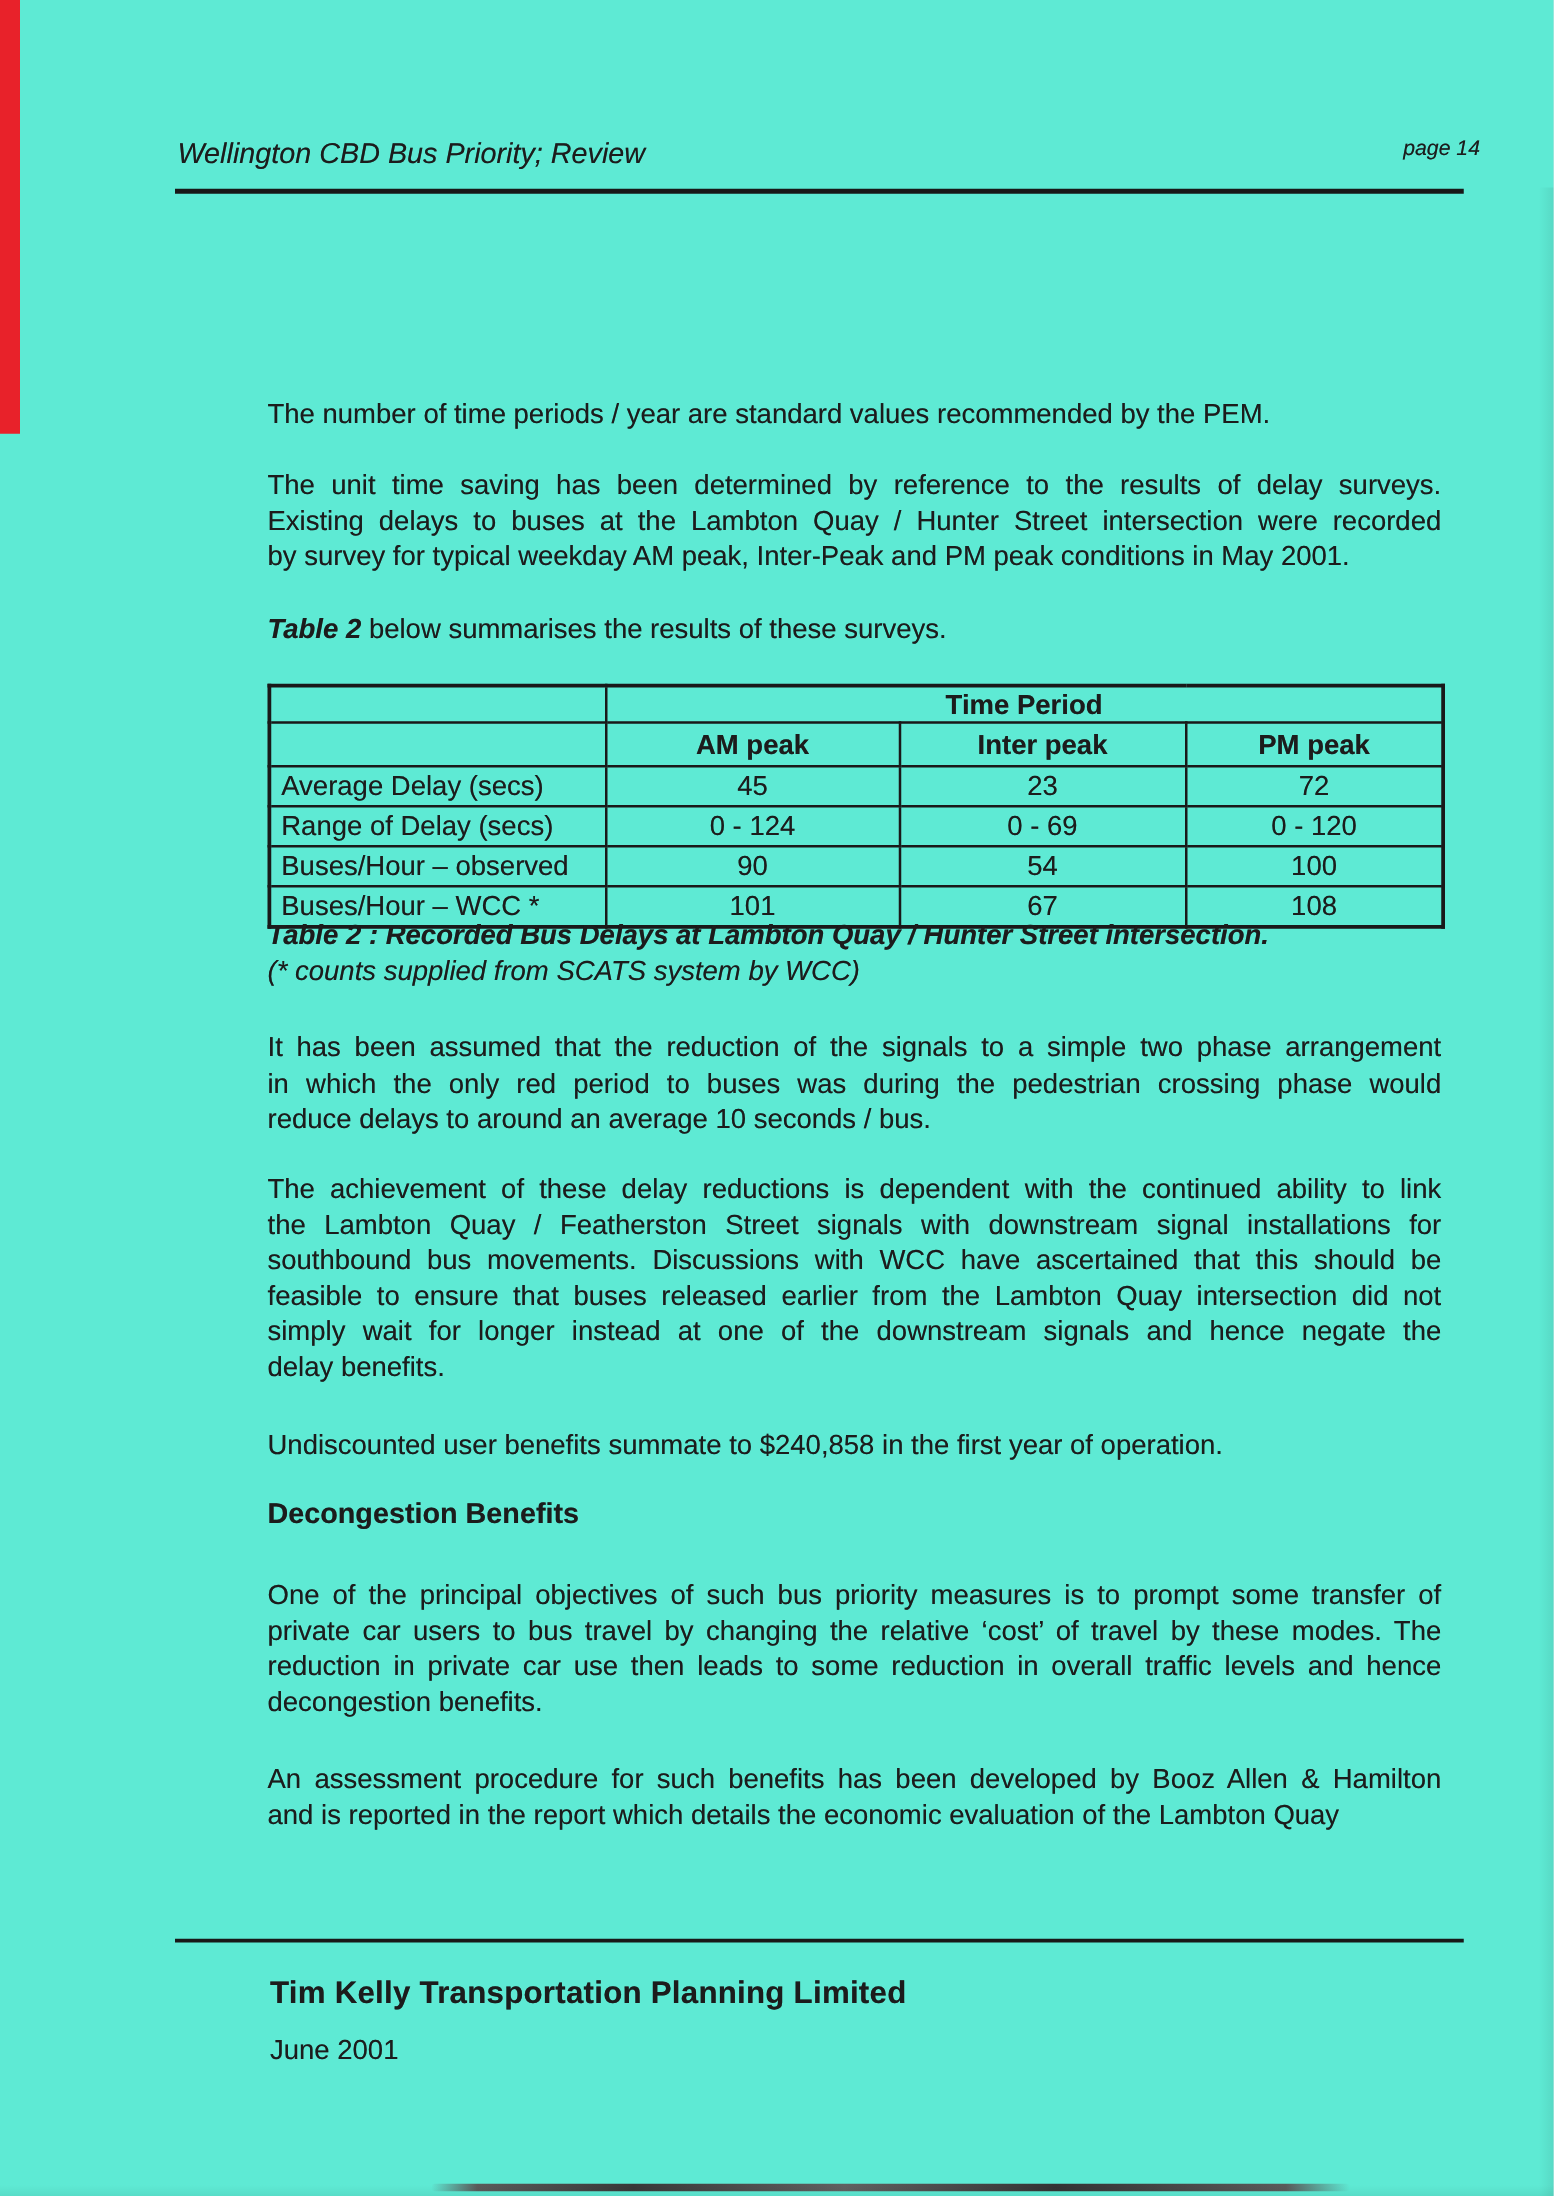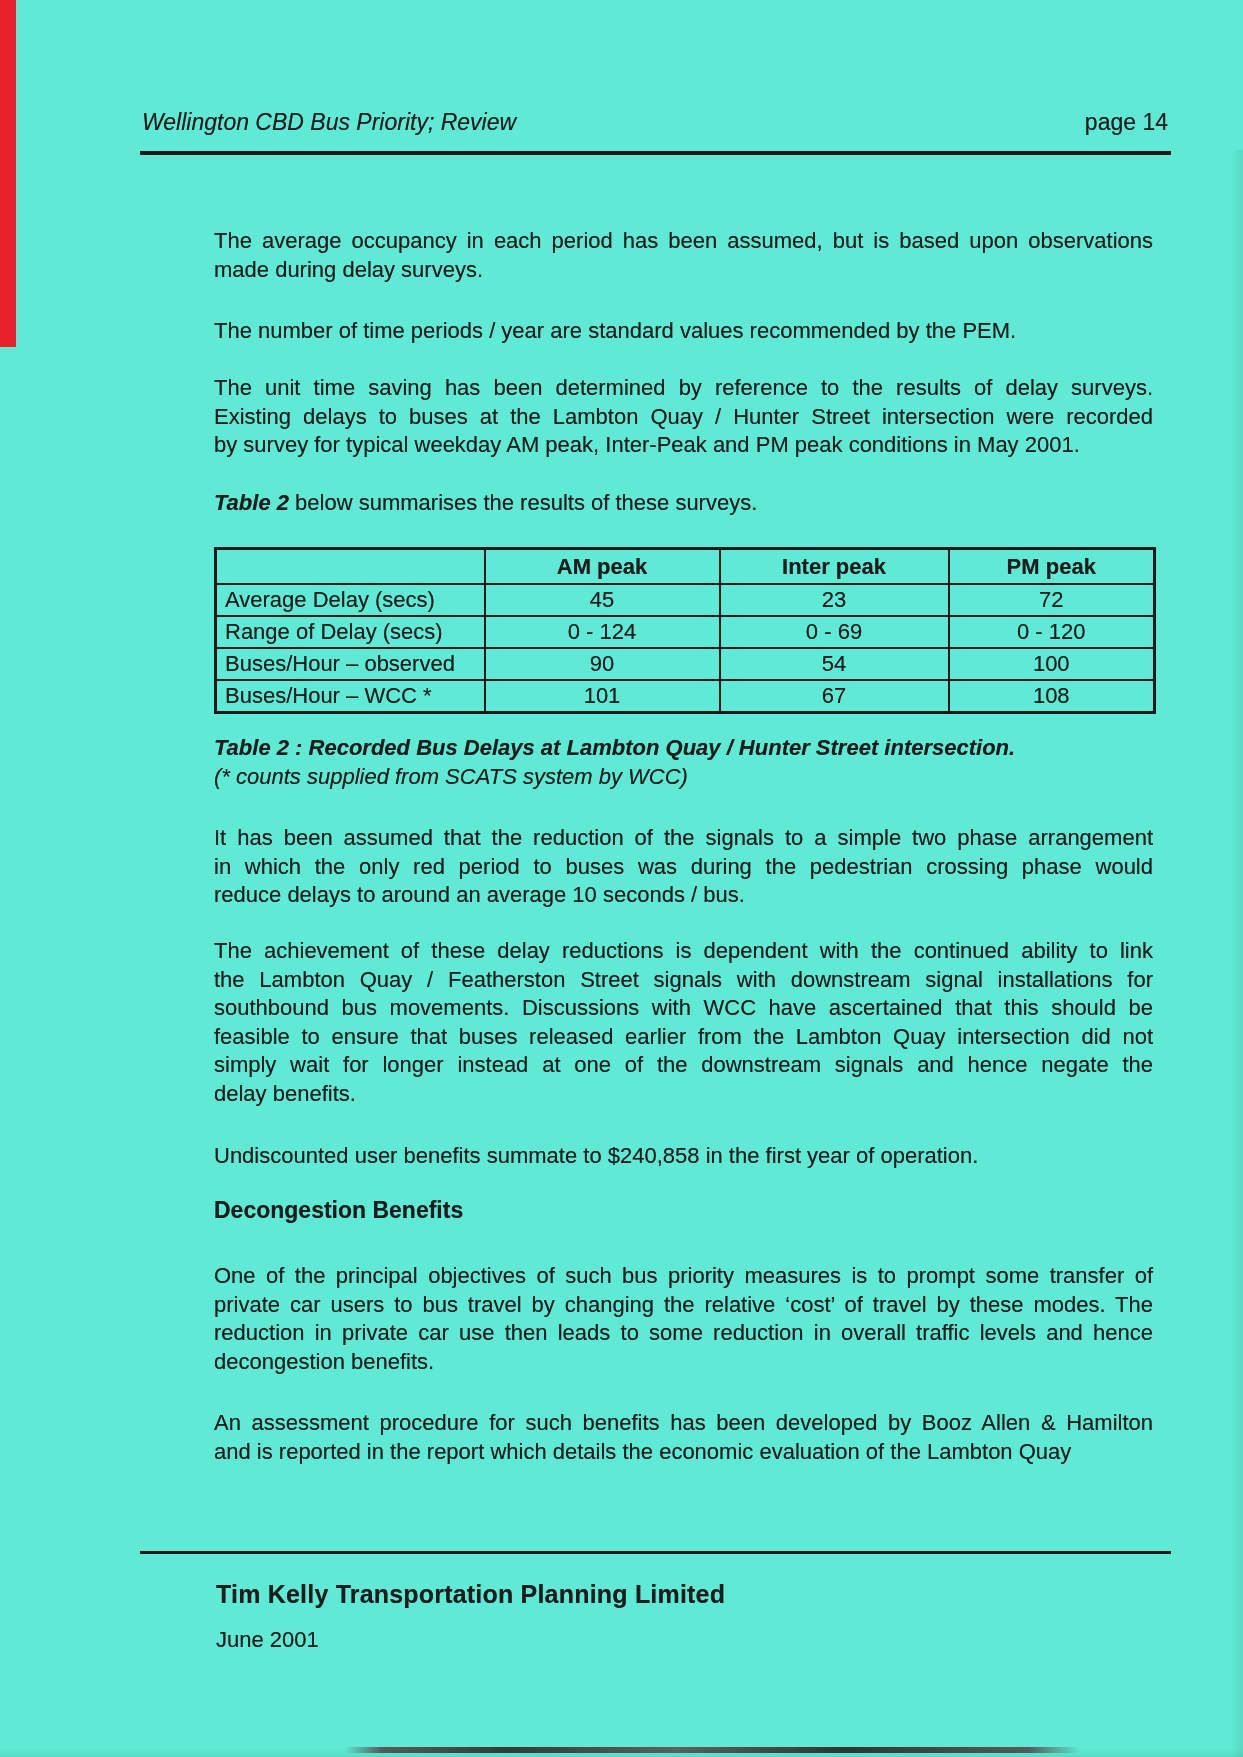--- a/index.html
+++ b/index.html
@@ -16,21 +16,21 @@
   
   .red-stripe{position:absolute;left:0;top:0;width:16px;height:347px;}
   .bottom-streak{position:absolute;left:345px;top:1747px;width:735px;height:6px;border-radius:3px;
     background:linear-gradient(90deg,rgba(60,60,60,0) 0%,#5a5a5a 5%,#383838 22%,#606060 45%,#333 68%,#5a5a5a 93%,rgba(60,60,60,0) 100%);}
   .edge-shadow-right{position:absolute;right:0;top:150px;bottom:0;width:12px;
     background:linear-gradient(to right,rgba(0,0,0,0),rgba(0,0,0,.07));}
   .edge-shadow-bottom{position:absolute;left:0;right:0;bottom:0;height:9px;
     background:linear-gradient(to bottom,rgba(0,0,0,0),rgba(0,0,0,.06));}
   
   .hdr-title{position:absolute;left:142px;top:109px;font-size:23px;font-style:italic;white-space:nowrap;}
-  .hdr-page{position:absolute;right:75px;top:109px;font-size:23px;white-space:nowrap;}
+  .hdr-page{position:absolute;right:59px;top:109px;font-size:17px;font-style:italic;white-space:nowrap;}
   .rule{position:absolute;left:140px;width:1031px;background:#181818;}
   .hdr-rule{top:151px;height:4px;}
   .ftr-rule{top:1551px;height:3px;}
   .ftr-company{position:absolute;left:216px;top:1580px;font-size:25px;font-weight:bold;white-space:nowrap;letter-spacing:.2px;}
   .ftr-date{position:absolute;left:216px;top:1603px;font-size:22px;white-space:nowrap;margin-top:24px;}
   
   .para{position:absolute;left:214px;width:939px;font-size:22px;line-height:28.5px;}
   .para .ln{text-align:justify;text-align-last:justify;}
   .para .ln.last{text-align-last:left;}
   .intro{position:absolute;left:214px;top:489px;font-size:22px;line-height:28.5px;white-space:nowrap;}
@@ -55,43 +55,43 @@
 
   <div class="red-stripe" style="background: rgb(232, 34, 42);"></div>
   <div class="bottom-streak"></div>
   <div class="edge-shadow-right"></div>
   <div class="edge-shadow-bottom"></div>
 
   <div class="hdr-title">Wellington CBD Bus Priority; Review</div>
   <div class="hdr-page">page 14</div>
   <div class="rule hdr-rule"></div>
 
-  <div class="para" style="top:227px">
-      <div class="ln">The average occupancy in each period has been assumed, but is based upon observations</div>
-      <div class="ln last">made during delay surveys.</div>
-    </div>
   <div class="para" style="top:317px">
       <div class="ln last">The number of time periods / year are standard values recommended by the PEM.</div>
     </div>
   <div class="para" style="top:374px">
       <div class="ln">The unit time saving has been determined by reference to the results of delay surveys.</div>
       <div class="ln">Existing delays to buses at the Lambton Quay / Hunter Street intersection were recorded</div>
       <div class="ln last">by survey for typical weekday AM peak, Inter-Peak and PM peak conditions in May 2001.</div>
     </div>
 
   <div class="intro"><span class="lead">Table 2</span><span> below summarises the results of these surveys.</span></div>
 
   <table class="delays">
     <colgroup>
       <col style="width:269px">
         <col style="width:235px">
         <col style="width:229px">
         <col style="width:206px">
     </colgroup>
     <thead>
+      <tr class="grp">
+        <th class="stub"></th>
+        <th colspan="3">Time Period</th>
+      </tr>
       <tr class="cols">
         <th class="stub"></th>
       <th>AM peak</th>
           <th>Inter peak</th>
           <th>PM peak</th>
         </tr>
     </thead>
     <tbody>
         <tr>
           <td class="lbl">Average Delay (secs)</td>

